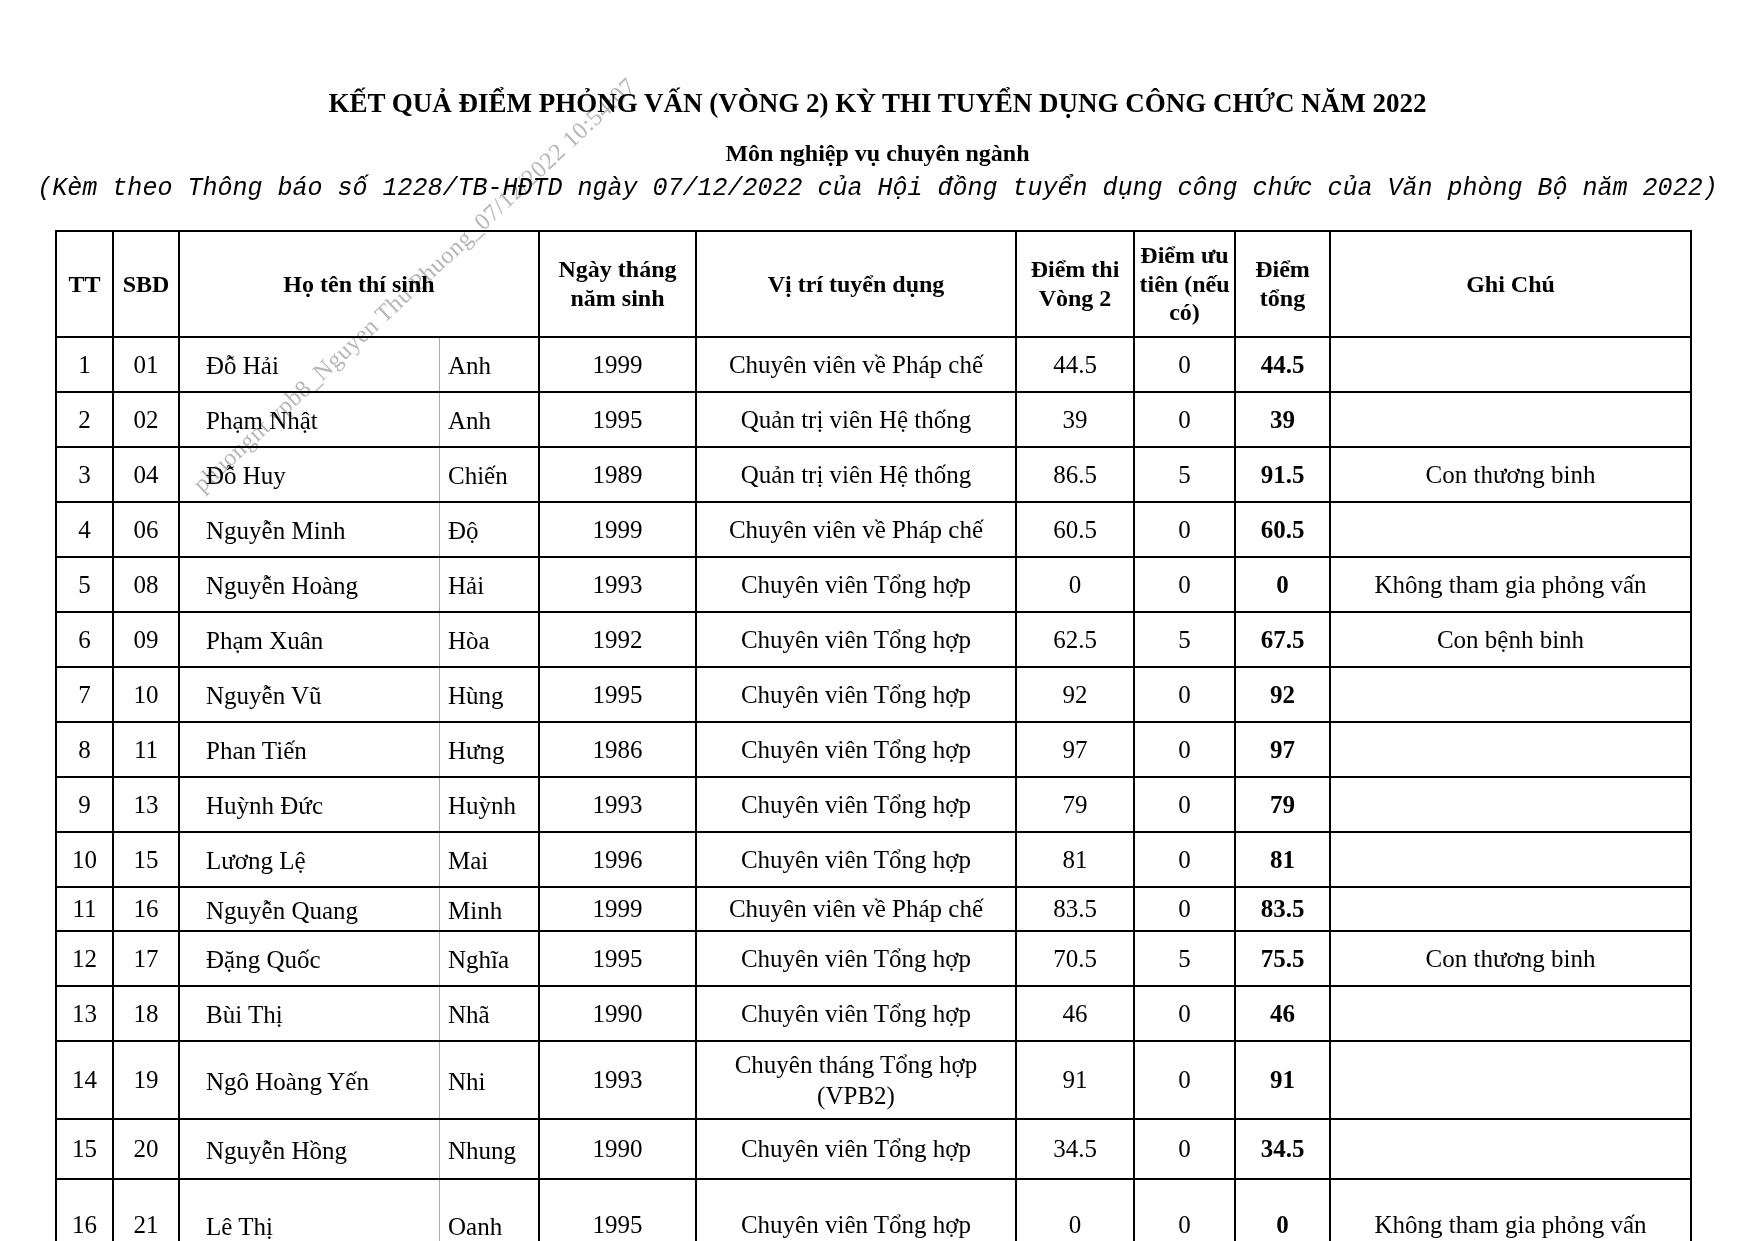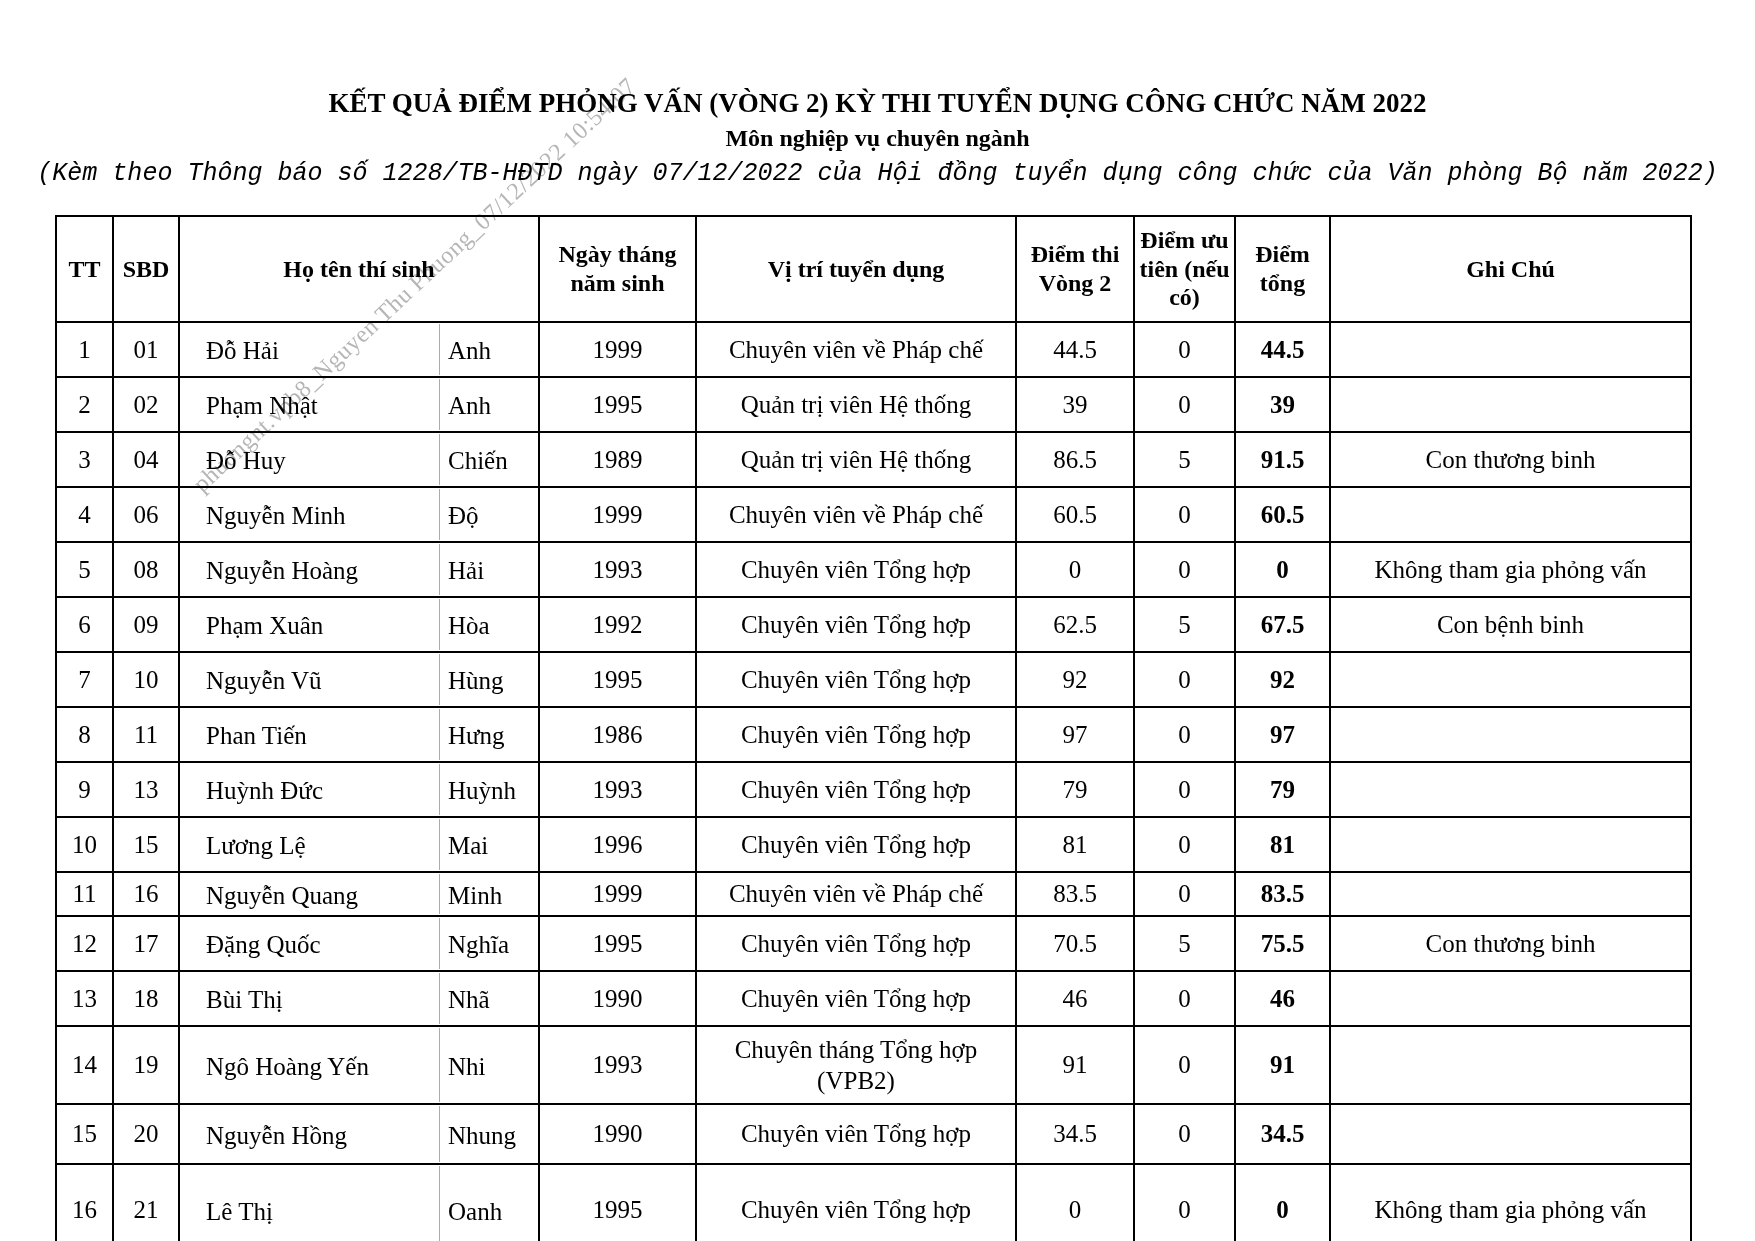--- a/index.html
+++ b/index.html
@@ -11,21 +11,21 @@
   .watermark{
     position:absolute;left:188px;top:478px;z-index:0;
     transform-origin:0 0;transform:rotate(-43deg);
     font-size:24px;letter-spacing:.5px;color:#b6b6b6;white-space:nowrap;
   }
   .content{position:relative;z-index:1;padding-top:88px;}
   .doc-title{
     font-size:27px;font-weight:bold;text-align:center;margin:0 90px;line-height:1.15;
   }
   .doc-subtitle{
-    font-size:24px;font-weight:bold;text-align:center;margin-top:6px;
+    font-size:24px;font-weight:bold;text-align:center;margin-top:21px;
   }
   .doc-note{
     font-size:25px;font-style:italic;text-align:center;margin-top:7px;font-family:Liberation Mono, monospace;
   }
   table.results{
     border-collapse:collapse;table-layout:fixed;
     width:1635px;margin:27px 0 0 55px;background:transparent;
   }
   .results th,.results td{
     border:2px solid #000;background:transparent;overflow:hidden;
@@ -37,21 +37,21 @@
   }
   .results td{
     font-size:25px;text-align:center;vertical-align:middle;padding:2px 4px;line-height:1.25;
   }
   .results tbody tr{height:55px;}
   .results tbody tr:nth-child(11){height:44px;}
   .results tbody tr:nth-child(14){height:78px;padding-left:24px;}
   .results tbody tr:nth-child(15){height:60px;}
   .results tbody tr:nth-child(16){height:92px;}
   td.name-cell{
-    text-align:left;padding:2px 4px 2px 26px;position:relative;border-radius:6px;
+    text-align:left;padding:2px 4px 2px 26px;position:relative;
   }
   td.name-cell::after{
     content:"";position:absolute;left:259px;top:0;bottom:0;width:1px;background:#ababab;
   }
   td.name-cell .ho-ten{display:inline-block;width:228px;vertical-align:middle;}
   td.name-cell .ten{display:inline-block;padding-left:14px;vertical-align:middle;}
   td.total-cell{font-weight:bold;}
 </style>
 </head>
 <body>

